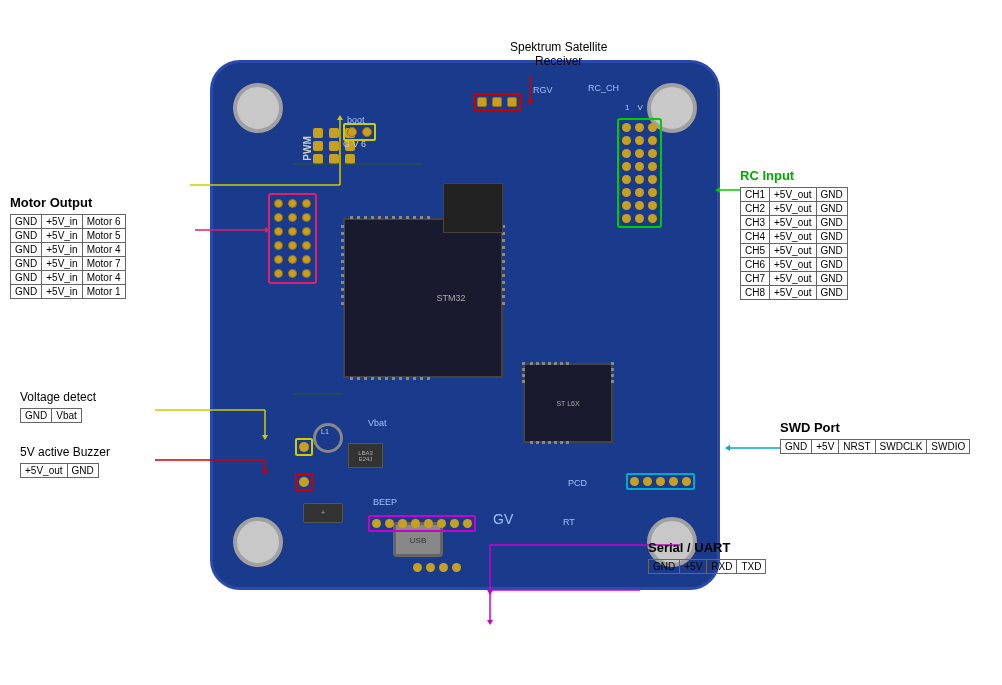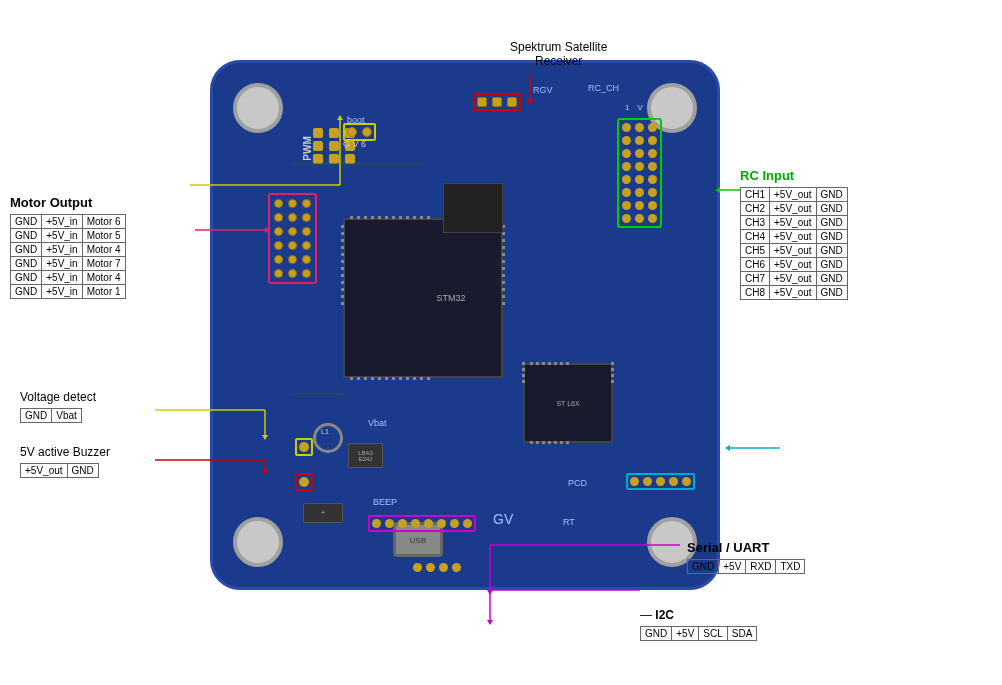--- a/index.html
+++ b/index.html
@@ -512,42 +512,43 @@
     <table class="pin-table">
       <tbody>
           <tr>
         <td>+5V_out</td>
         <td>GND</td>
       </tr>
     </tbody>
       </table>
   </div>
 
-
-  <div style="position:absolute; top:540px; left:687px;">
+  <div style="position:absolute; top:420px; left:780px;">
+    <div style="font-weight:bold; font-size:13px; margin-bottom:4px;">SWD Port</div>
+    <table class="pin-table">
+      <tbody>
+          <tr>
+        <td>GND</td>
+        <td>+5V</td>
+        <td>NRST</td>
+        <td>SWDCLK</td>
+        <td>SWDIO</td>
+      </tr>
+    </tbody>
+      </table>
+  </div>
+
+  <div style="position:absolute; top:540px; left:648px;">
     <div style="font-weight:bold; font-size:13px; margin-bottom:4px;">Serial / UART</div>
     <table class="pin-table">
       <tbody>
           <tr>
         <td>GND</td>
         <td>+5V</td>
         <td>RXD</td>
         <td>TXD</td>
       </tr>
     </tbody>
       </table>
   </div>
 
-  <div style="position:absolute; top:608px; left:640px;">
-    <div style="font-size:12px; margin-bottom:4px;">— <span style="font-weight:bold;">I2C</span></div>
-    <table class="pin-table">
-      <tbody>
-          <tr>
-        <td>GND</td>
-        <td>+5V</td>
-        <td>SCL</td>
-        <td>SDA</td>
-      </tr>
-    </tbody>
-      </table>
-  </div>
 
 </div>
 
 </body></html>

